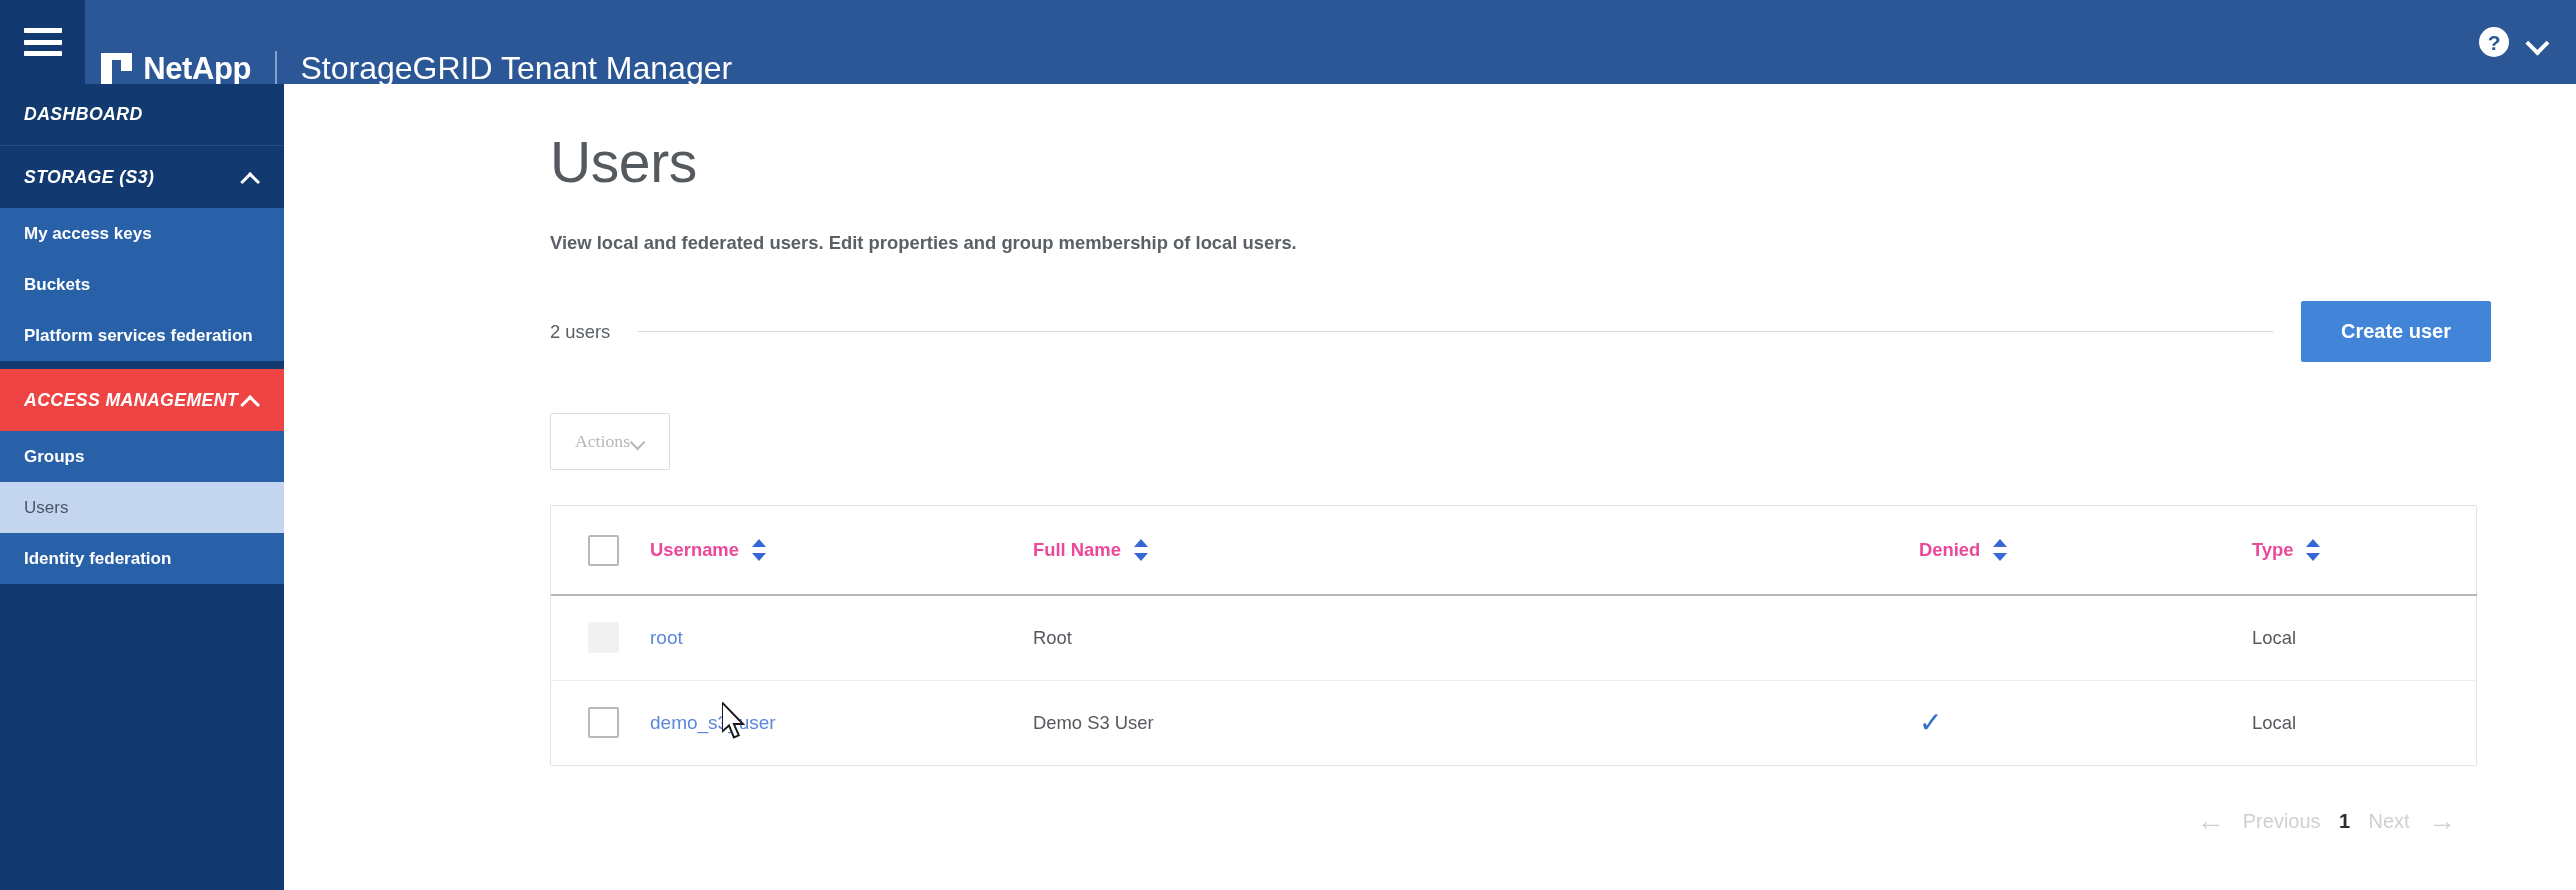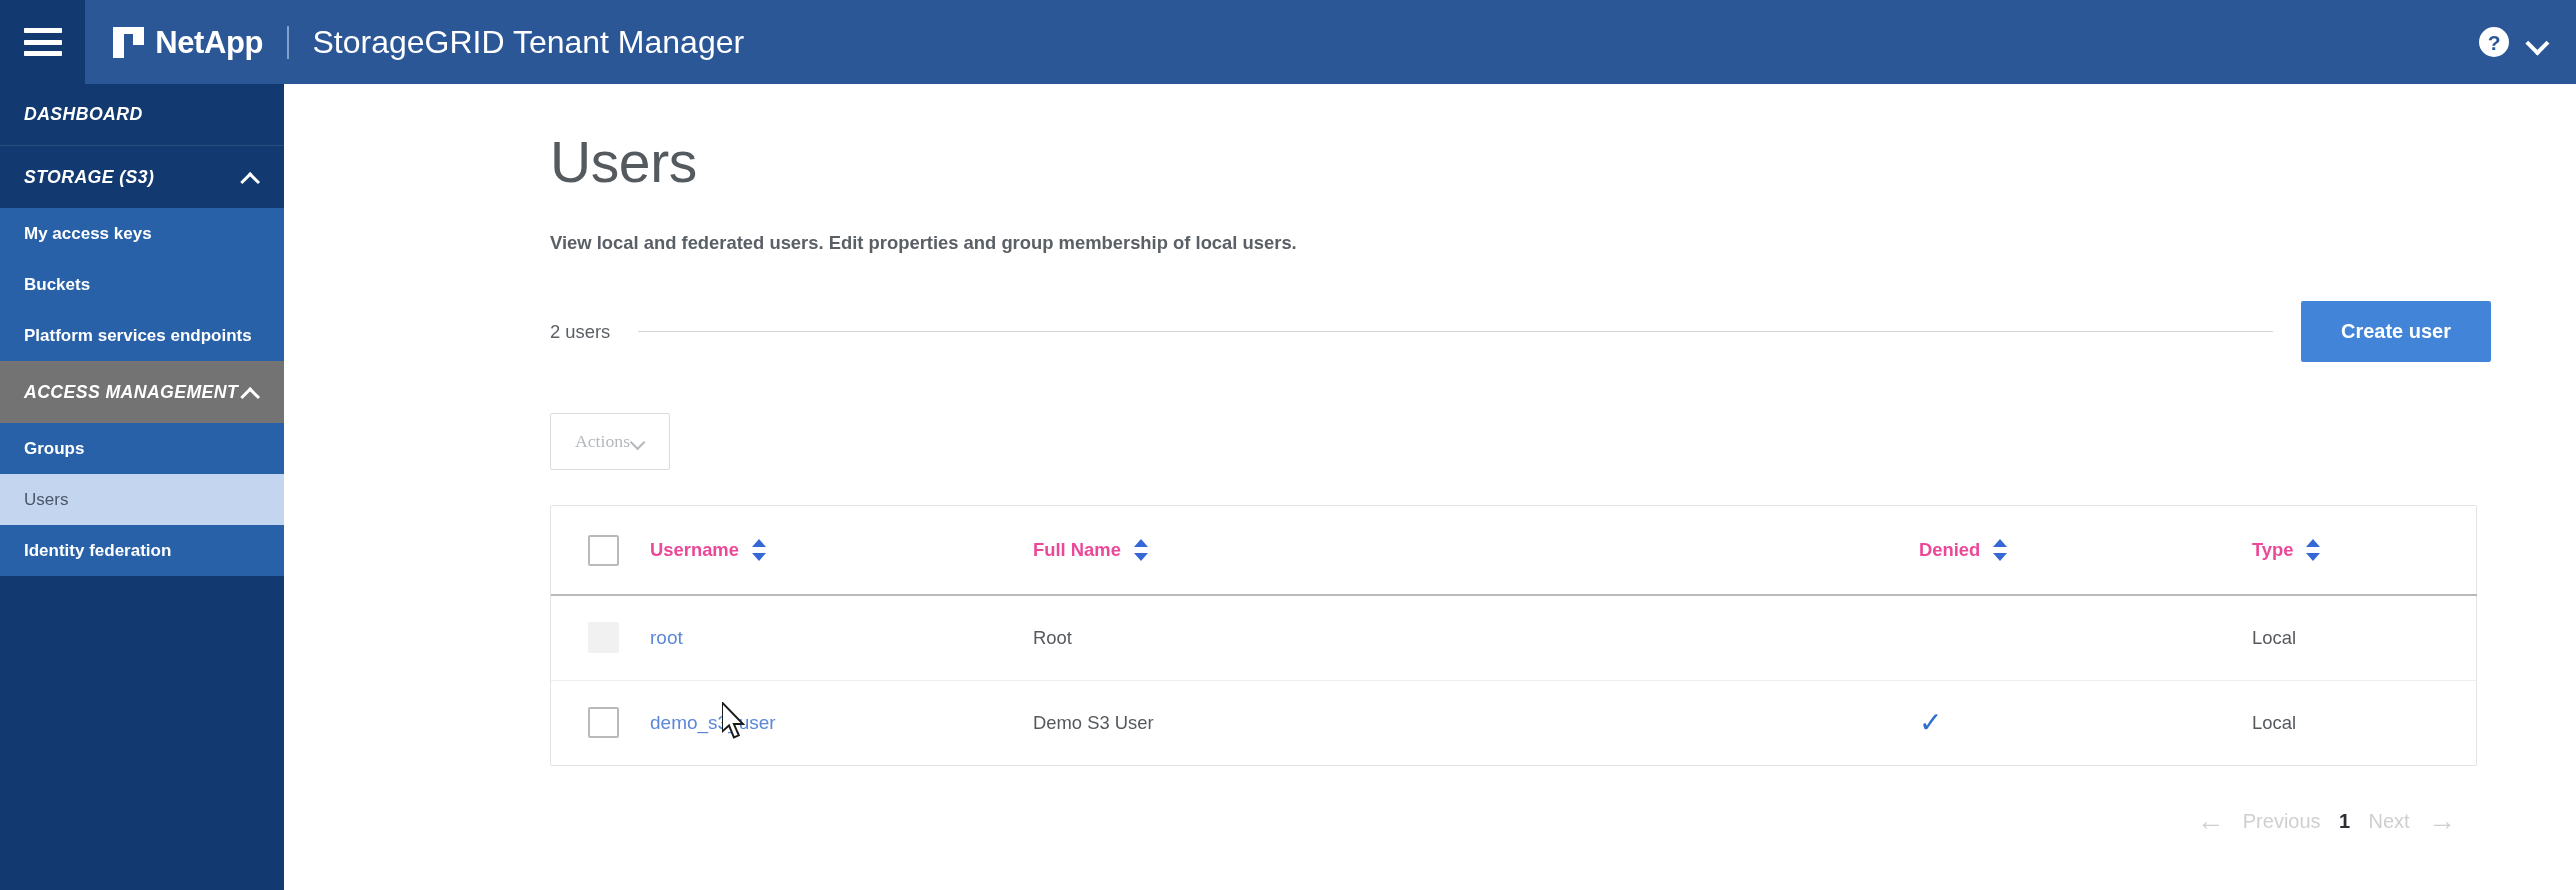--- a/index.html
+++ b/index.html
@@ -31,22 +31,22 @@
   }
   .hamburger-icon {
     width: 38px; height: 28px;
     display: flex; flex-direction: column; justify-content: space-between;
   }
   .hamburger-icon span {
     display: block; width: 100%; height: 5px;
     background: #ffffff; border-radius: 0.7px;
   }
   .brand-zone {
-    display: flex; align-items: center;
-    padding-left: 28px;
+    display: flex; align-items: flex-end;
+    padding-left: 16px;
     height: 84px;
   }
   .netapp-logo-mark {
     width: 31px; height: 31px;
     position: relative;
     margin-right: 11.3px;
     flex: 0 0 auto;
   }
   .netapp-logo-mark::before {
     content: "";
@@ -133,21 +133,22 @@
     font-size: 17.7px;
     font-weight: bold;
     letter-spacing: 0.4px;
     background: #123a70;
     cursor: pointer;
   }
   .nav-section-header.dashboard {
     border-bottom: 1.4px solid #27507f;
   }
   .nav-section-header.dark {
-    background: #737373;
+    background: #ef4444;
+    margin-top: 8px;
   }
   .nav-section-header .label { flex: 1 1 auto; font-style: italic; }
   .chevron-up-icon {
     width: 20px; height: 12.8px;
     position: relative;
     flex: 0 0 auto;
   }
   .chevron-up-icon::before {
     content: "";
     position: absolute;
@@ -434,21 +435,21 @@
     <span class="label">STORAGE (S3)</span>
     <span class="chevron-up-icon"></span>
   </div>
   <div class="nav-item">
     <span>My access keys</span>
   </div>
   <div class="nav-item">
     <span>Buckets</span>
   </div>
   <div class="nav-item">
-    <span>Platform services endpoints</span>
+    <span>Platform services federation</span>
   </div>
 
   <div class="nav-section-header dark">
     <span class="label">ACCESS MANAGEMENT</span>
     <span class="chevron-up-icon"></span>
   </div>
   <div class="nav-item">
     <span>Groups</span>
   </div>
   <div class="nav-item active">

